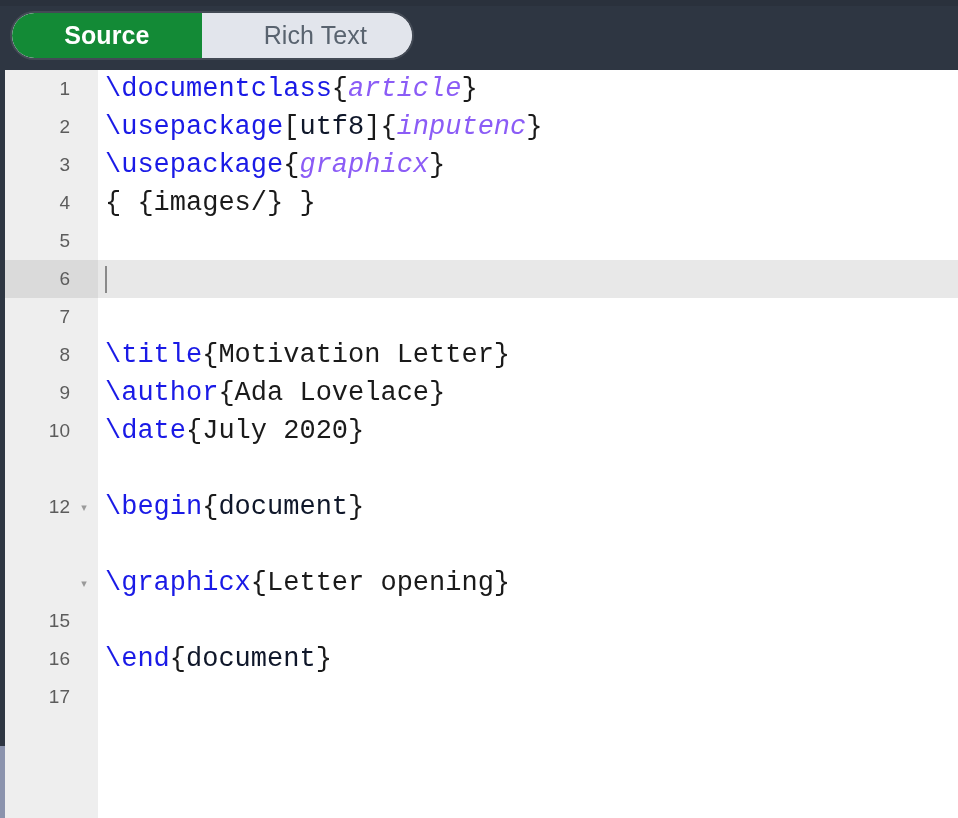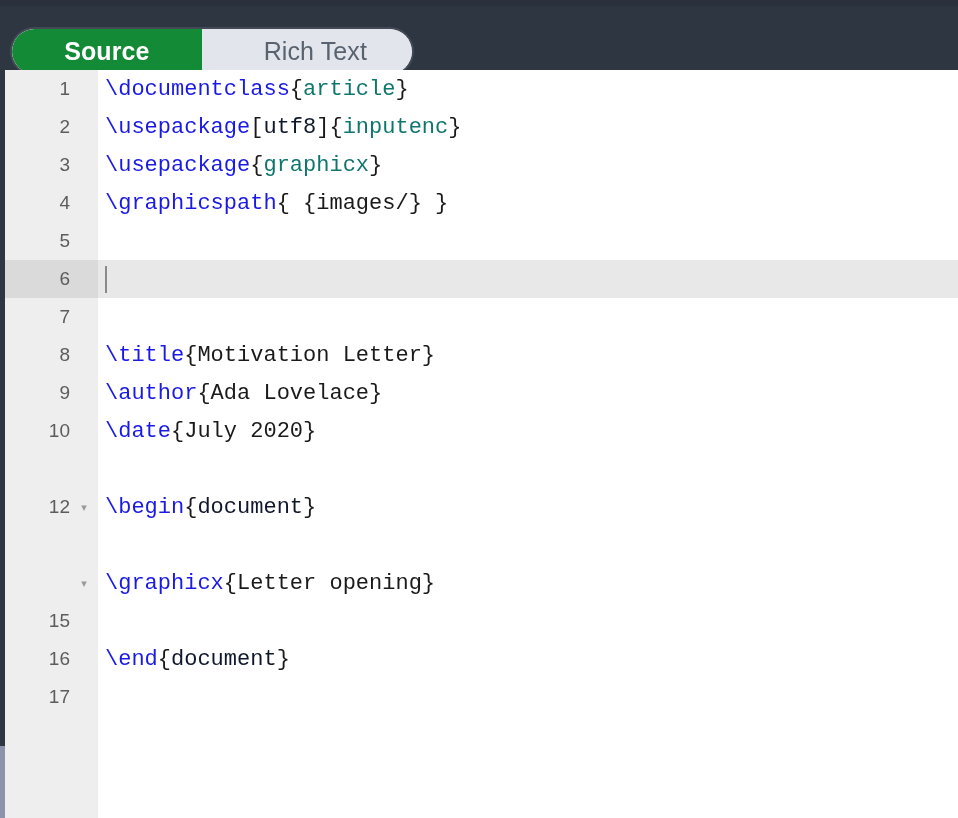--- a/index.html
+++ b/index.html
@@ -27,21 +27,21 @@
     left: 0;
     width: 958px;
     height: 70px;
     background: #2e3642;
     box-sizing: border-box;
     border-top: 6px solid #2a313c;
   }
   #mode-toggle {
     position: absolute;
     left: 12px;
-    top: 23px;
+    top: 7px;
     height: 45px;
     width: 400px;
     border-radius: 23px;
     background: #e2e5ec;
     display: flex;
     align-items: stretch;
     overflow: hidden;
     box-shadow: 0 0 0 2px rgba(255,255,255,0.10);
   }
   .toggle-seg {
@@ -166,27 +166,27 @@
   }
   .code-cell {
     position: absolute;
     top: 0;
     left: 98px;
     height: 38px;
     display: flex;
     align-items: center;
     white-space: pre;
     font-family: "Liberation Mono", "DejaVu Sans Mono", monospace;
-    font-size: 22px;
+    font-size: 27px;
     color: #1a1a1a;
     z-index: 2;
     padding-left: 7px;
   }
   .tok-cmd   { color: #1a1ae6; }
-  .tok-arg   { color: #0f766e; }
+  .tok-arg   { color: #8b5cf6; font-style: italic; }
   .tok-env   { color: #0f172a; }
   .tok-plain { color: #1a1a1a; }
 
   #caret {
     position: absolute;
     left: 105px;
     top: 6px;
     width: 2px;
     height: 27px;
     background: #8a8a8a;
@@ -218,21 +218,21 @@
         <div class="row">
           <div class="gutter-cell">2</div>
           <div class="code-cell"><span class="tok-cmd">\usepackage</span><span class="tok-plain">[</span><span class="tok-env">utf8</span><span class="tok-plain">]{</span><span class="tok-arg">inputenc</span><span class="tok-plain">}</span></div>
         </div>
         <div class="row">
           <div class="gutter-cell">3</div>
           <div class="code-cell"><span class="tok-cmd">\usepackage</span><span class="tok-plain">{</span><span class="tok-arg">graphicx</span><span class="tok-plain">}</span></div>
         </div>
         <div class="row">
           <div class="gutter-cell">4</div>
-          <div class="code-cell"><span class="tok-cmd">\graphicspath</span><span class="tok-plain">{ {images/} }</span></div>
+          <div class="code-cell"><span class="tok-plain">{ {images/} }</span></div>
         </div>
         <div class="row">
           <div class="gutter-cell">5</div>
           <div class="code-cell"></div>
         </div>
         <div class="row active">
           <div class="row-bg"></div>
           <div class="gutter-cell">6</div>
           <div class="code-cell"></div>
           <div id="caret"></div>

